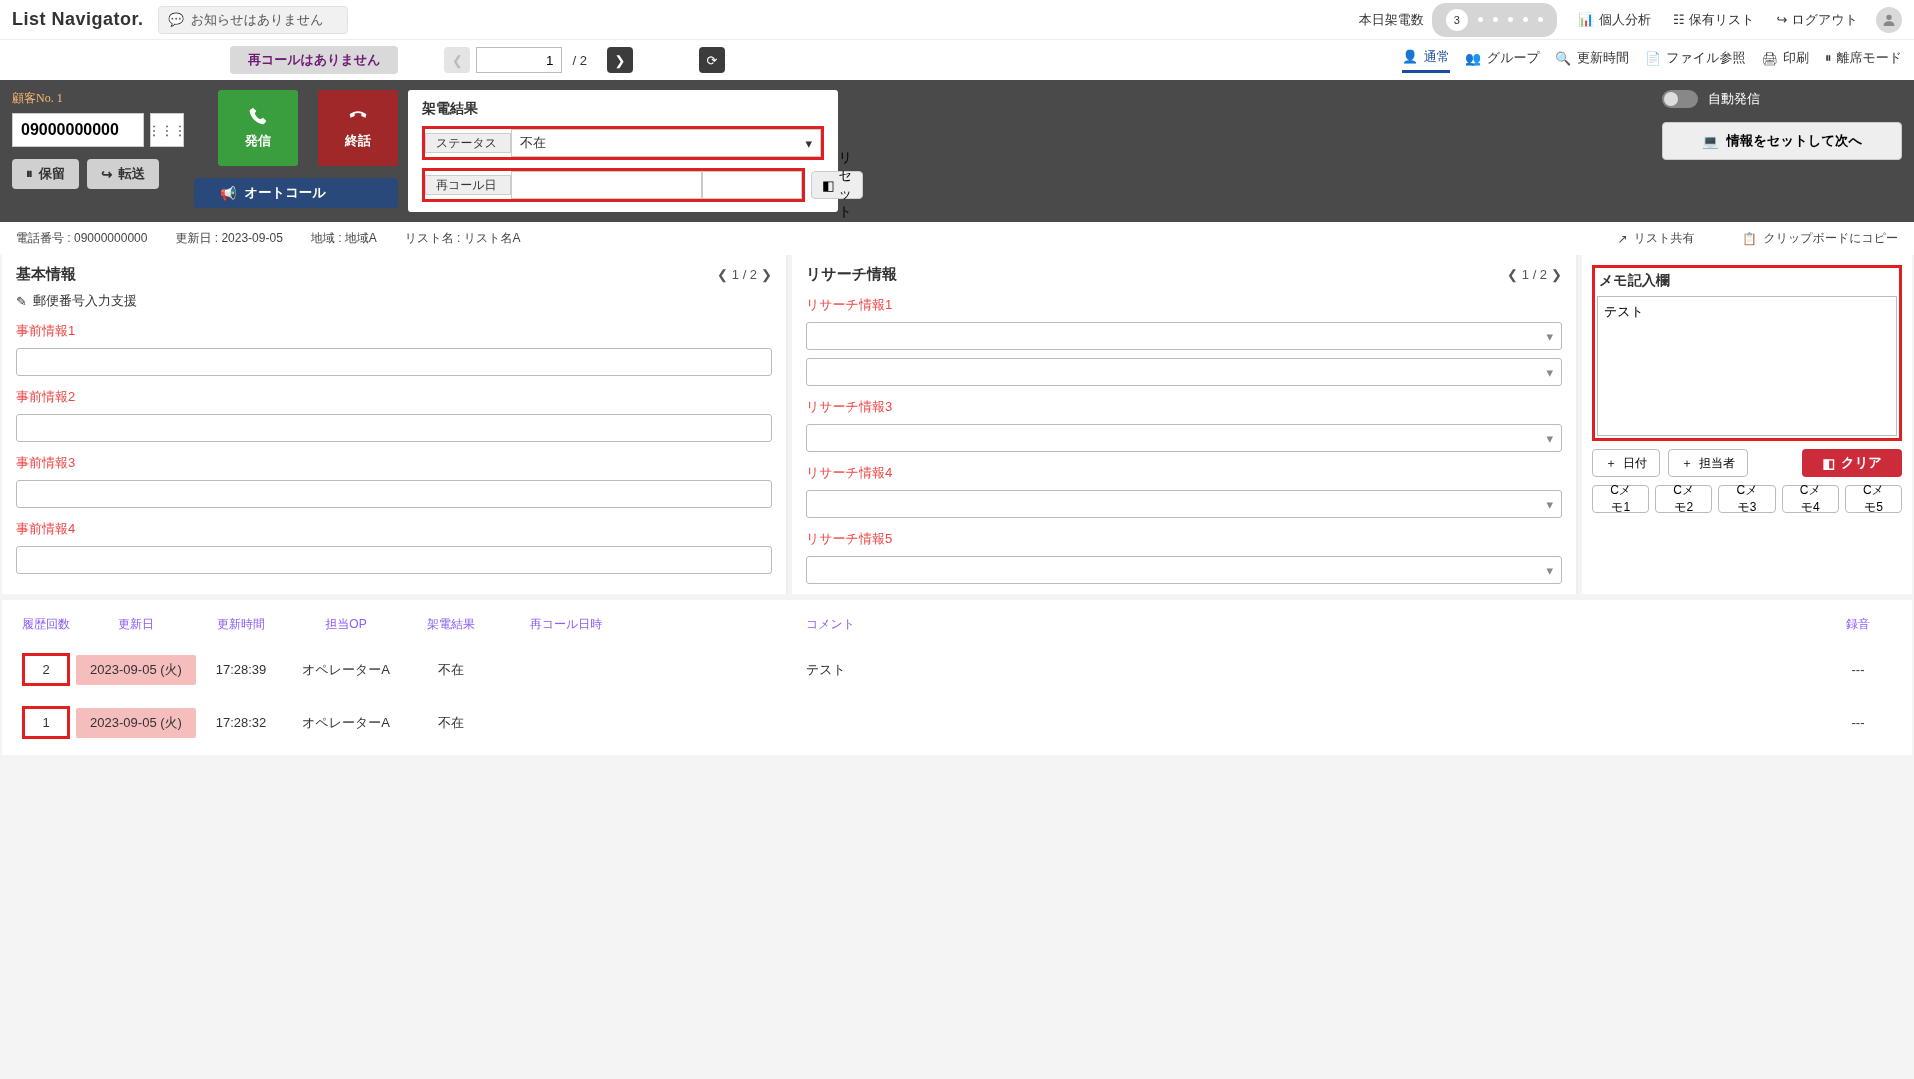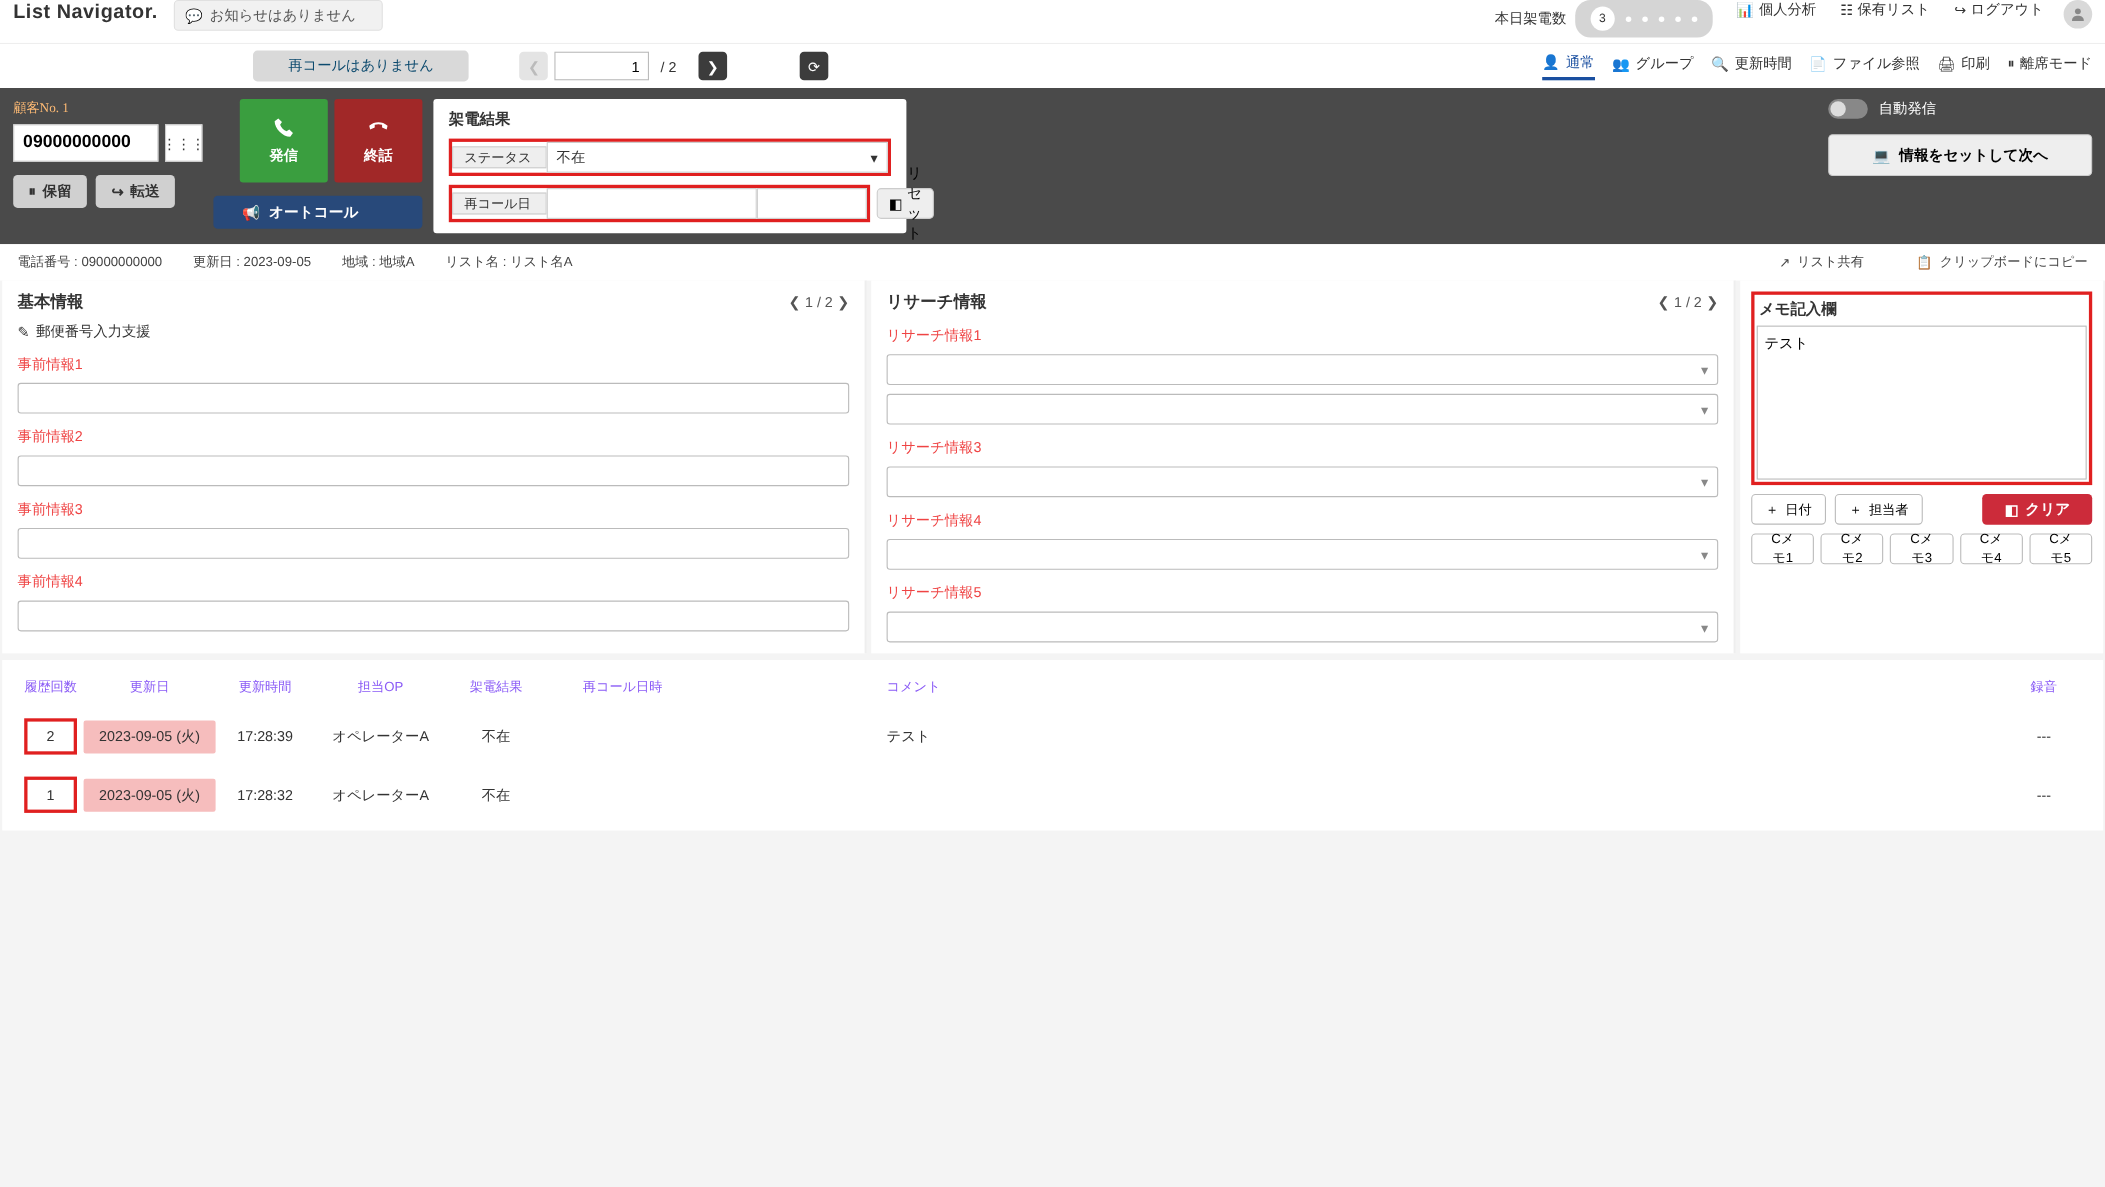--- a/index.html
+++ b/index.html
@@ -1,28 +1,28 @@
 <!DOCTYPE html>
 <html><head>
 <meta charset="utf-8">
 <style>
 * { box-sizing: border-box; margin: 0; padding: 0; font-family: "Hiragino Kaku Gothic ProN", "Meiryo", sans-serif; }
 body { background: #f4f4f4; color: #333; font-size: 13px; }
-.topbar { display: flex; align-items: flex-start; height: 40px; background: #fff; padding: 0 12px; border-bottom: 1px solid #eee; }
+.topbar { display: flex; align-items: center; height: 40px; background: #fff; padding: 0 12px; border-bottom: 1px solid #eee; }
 .logo { font-weight: 700; font-size: 18px; letter-spacing: 0.5px; }
 .notify { margin-left: 14px; background: #f1f1f1; border: 1px solid #e0e0e0; border-radius: 4px; padding: 4px 24px 4px 10px; display: flex; align-items: center; gap: 6px; color: #555; }
 .spacer { flex: 1; }
 .dial-count { display: flex; align-items: center; gap: 8px; }
 .dots { display: flex; align-items: center; gap: 10px; background: #d5d5d5; padding: 6px 14px; border-radius: 14px; }
 .dots .circle { width: 22px; height: 22px; background: #fff; border-radius: 50%; display: flex; align-items: center; justify-content: center; font-size: 11px; }
 .dots .d { width: 5px; height: 5px; background: #fff; border-radius: 50%; }
 .toplink { display: flex; align-items: center; gap: 4px; margin-left: 22px; color: #333; cursor: pointer; }
 .avatar { width: 26px; height: 26px; background: #d9d9d9; border-radius: 50%; margin-left: 18px; display:flex;align-items:center;justify-content:center;}
 .subnav { display:flex; align-items:center; height:40px; background:#fff; padding:0 12px 0 230px; gap:16px; }
-.recall-pill { background:#d9d9d9; color:#0c4a6e; padding:5px 32px; border-radius:4px; font-weight:400; }
+.recall-pill { background:#d9d9d9; color:#701a75; padding:5px 18px; border-radius:4px; font-weight:700; }
 .nav-arrow { width:26px; height:26px; display:flex; align-items:center; justify-content:center; border-radius:4px; cursor:pointer; }
 .nav-arrow.dark { background:#3c3c3c; color:#fff; }
 .nav-arrow.light { background:#e4e4e4; color:#bbb; }
 .page-input { width:86px; height:26px; border:1px solid #bbb; text-align:right; padding:0 8px; }
 .page-total { margin-left:4px; }
 .mode-tab { display:flex; align-items:center; gap:5px; cursor:pointer; padding-bottom:4px; }
 .mode-tab.active { border-bottom:3px solid #1a4fa0; color:#1a4fa0; }
 .callrow { background:#4a4a4a; padding:10px 12px; display:flex; align-items:flex-start; gap:10px; }
 .cust { display:flex; flex-direction:column; gap:6px; }
 .cust-no { color:#fdba74; font-size:12px;font-family:Liberation Serif, serif; }
@@ -165,21 +165,21 @@
           <span>⏸</span>
           <span>保留</span>
         </button>
       <button class="grey-btn">
           <span>↪</span>
           <span>転送</span>
         </button>
     </div>
   </div>
   <div style="display:flex;flex-direction:column;gap:6px;">
-    <div style="display:flex;gap:6px;padding-left:24px;">
+    <div style="display:flex;gap:20px;padding-left:24px;">
       <div class="big-btn green">
         <svg width="20" height="20" viewBox="0 0 24 24" fill="#fff">
             <path d="M6 2l4 4-2 3c1 3 4 6 7 7l3-2 4 4-3 4c-8 0-17-9-17-17z"></path>
           </svg>
         <span>発信</span>
       </div>
       <div class="big-btn red">
         <svg width="20" height="20" viewBox="0 0 24 24" fill="#fff">
             <path d="M3 14l5-2v-3c3-1 5-1 8 0v3l5 2 1-4c-6-5-14-5-20 0z"></path>
           </svg>

